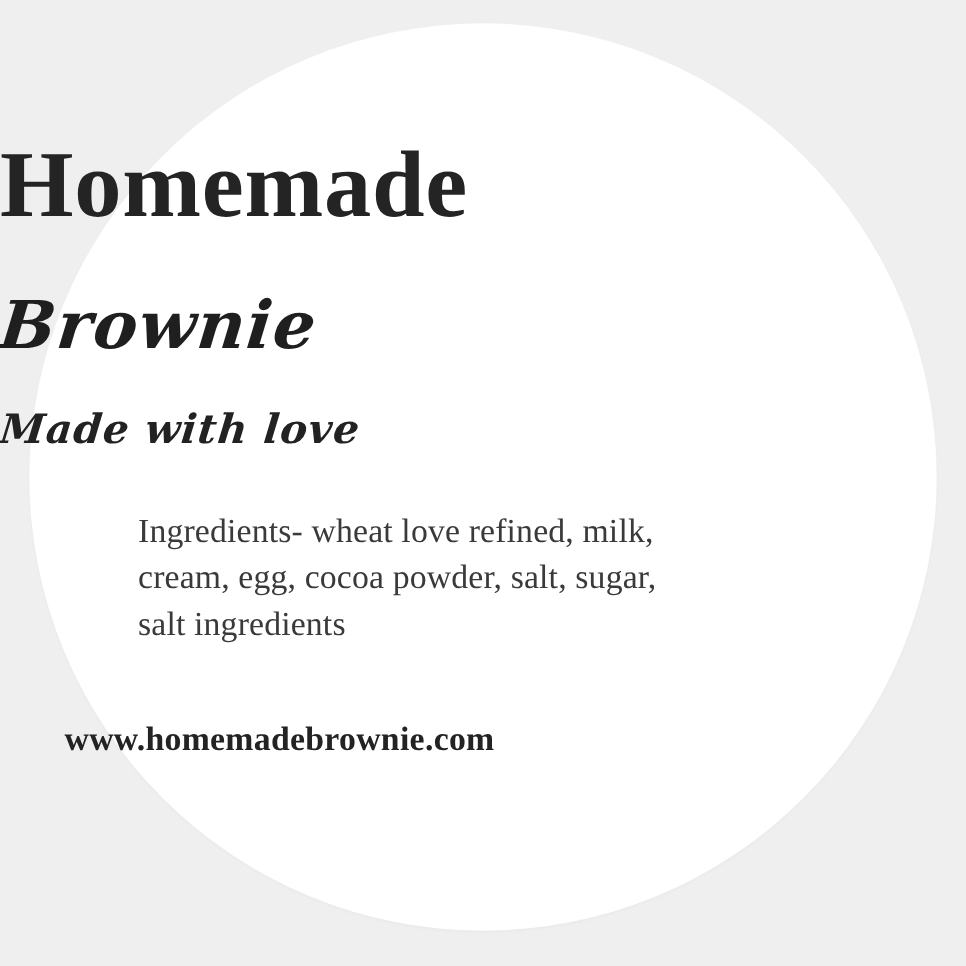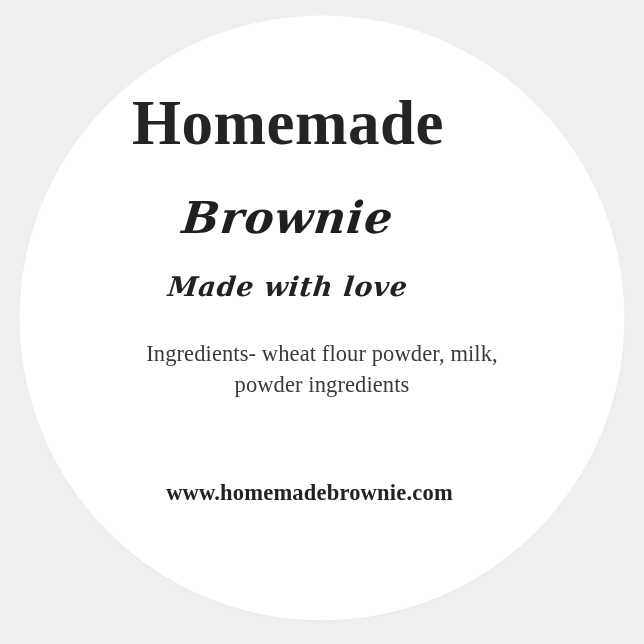--- a/index.html
+++ b/index.html
@@ -34,21 +34,20 @@
   
   #sticker-content {
     position: absolute;
     left: 0;
     top: 0;
     width: 576px;
     height: 644px;
     display: flex;
     flex-direction: column;
     align-items: center;
-    text-align: center;
   }
 
   .title-heading {
     position: absolute;
     top: 92px;
     left: 0;
     right: 0;
     font-family: "Liberation Serif", "DejaVu Serif", serif;
     font-size: 63px;
     font-weight: 700;
@@ -126,20 +125,21 @@
 
   <div id="sticker-content">
 
     <div class="title-heading">Homemade</div>
 
     <div class="product-script">Brownie</div>
 
     <div class="tagline-script">Made with love</div>
 
     <div class="ingredients-block">
-      <div class="ingredients-line">Ingredients- wheat flour powder, milk,</div>
-      <div class="ingredients-line">powder ingredients</div>
+      <div class="ingredients-line">Ingredients- wheat love refined, milk,</div>
+      <div class="ingredients-line">cream, egg, cocoa powder, salt, sugar,</div>
+      <div class="ingredients-line">salt ingredients</div>
     </div>
 
     <div class="website-url">www.homemadebrownie.com</div>
 
   </div>
 </div>
 
 </body></html>

